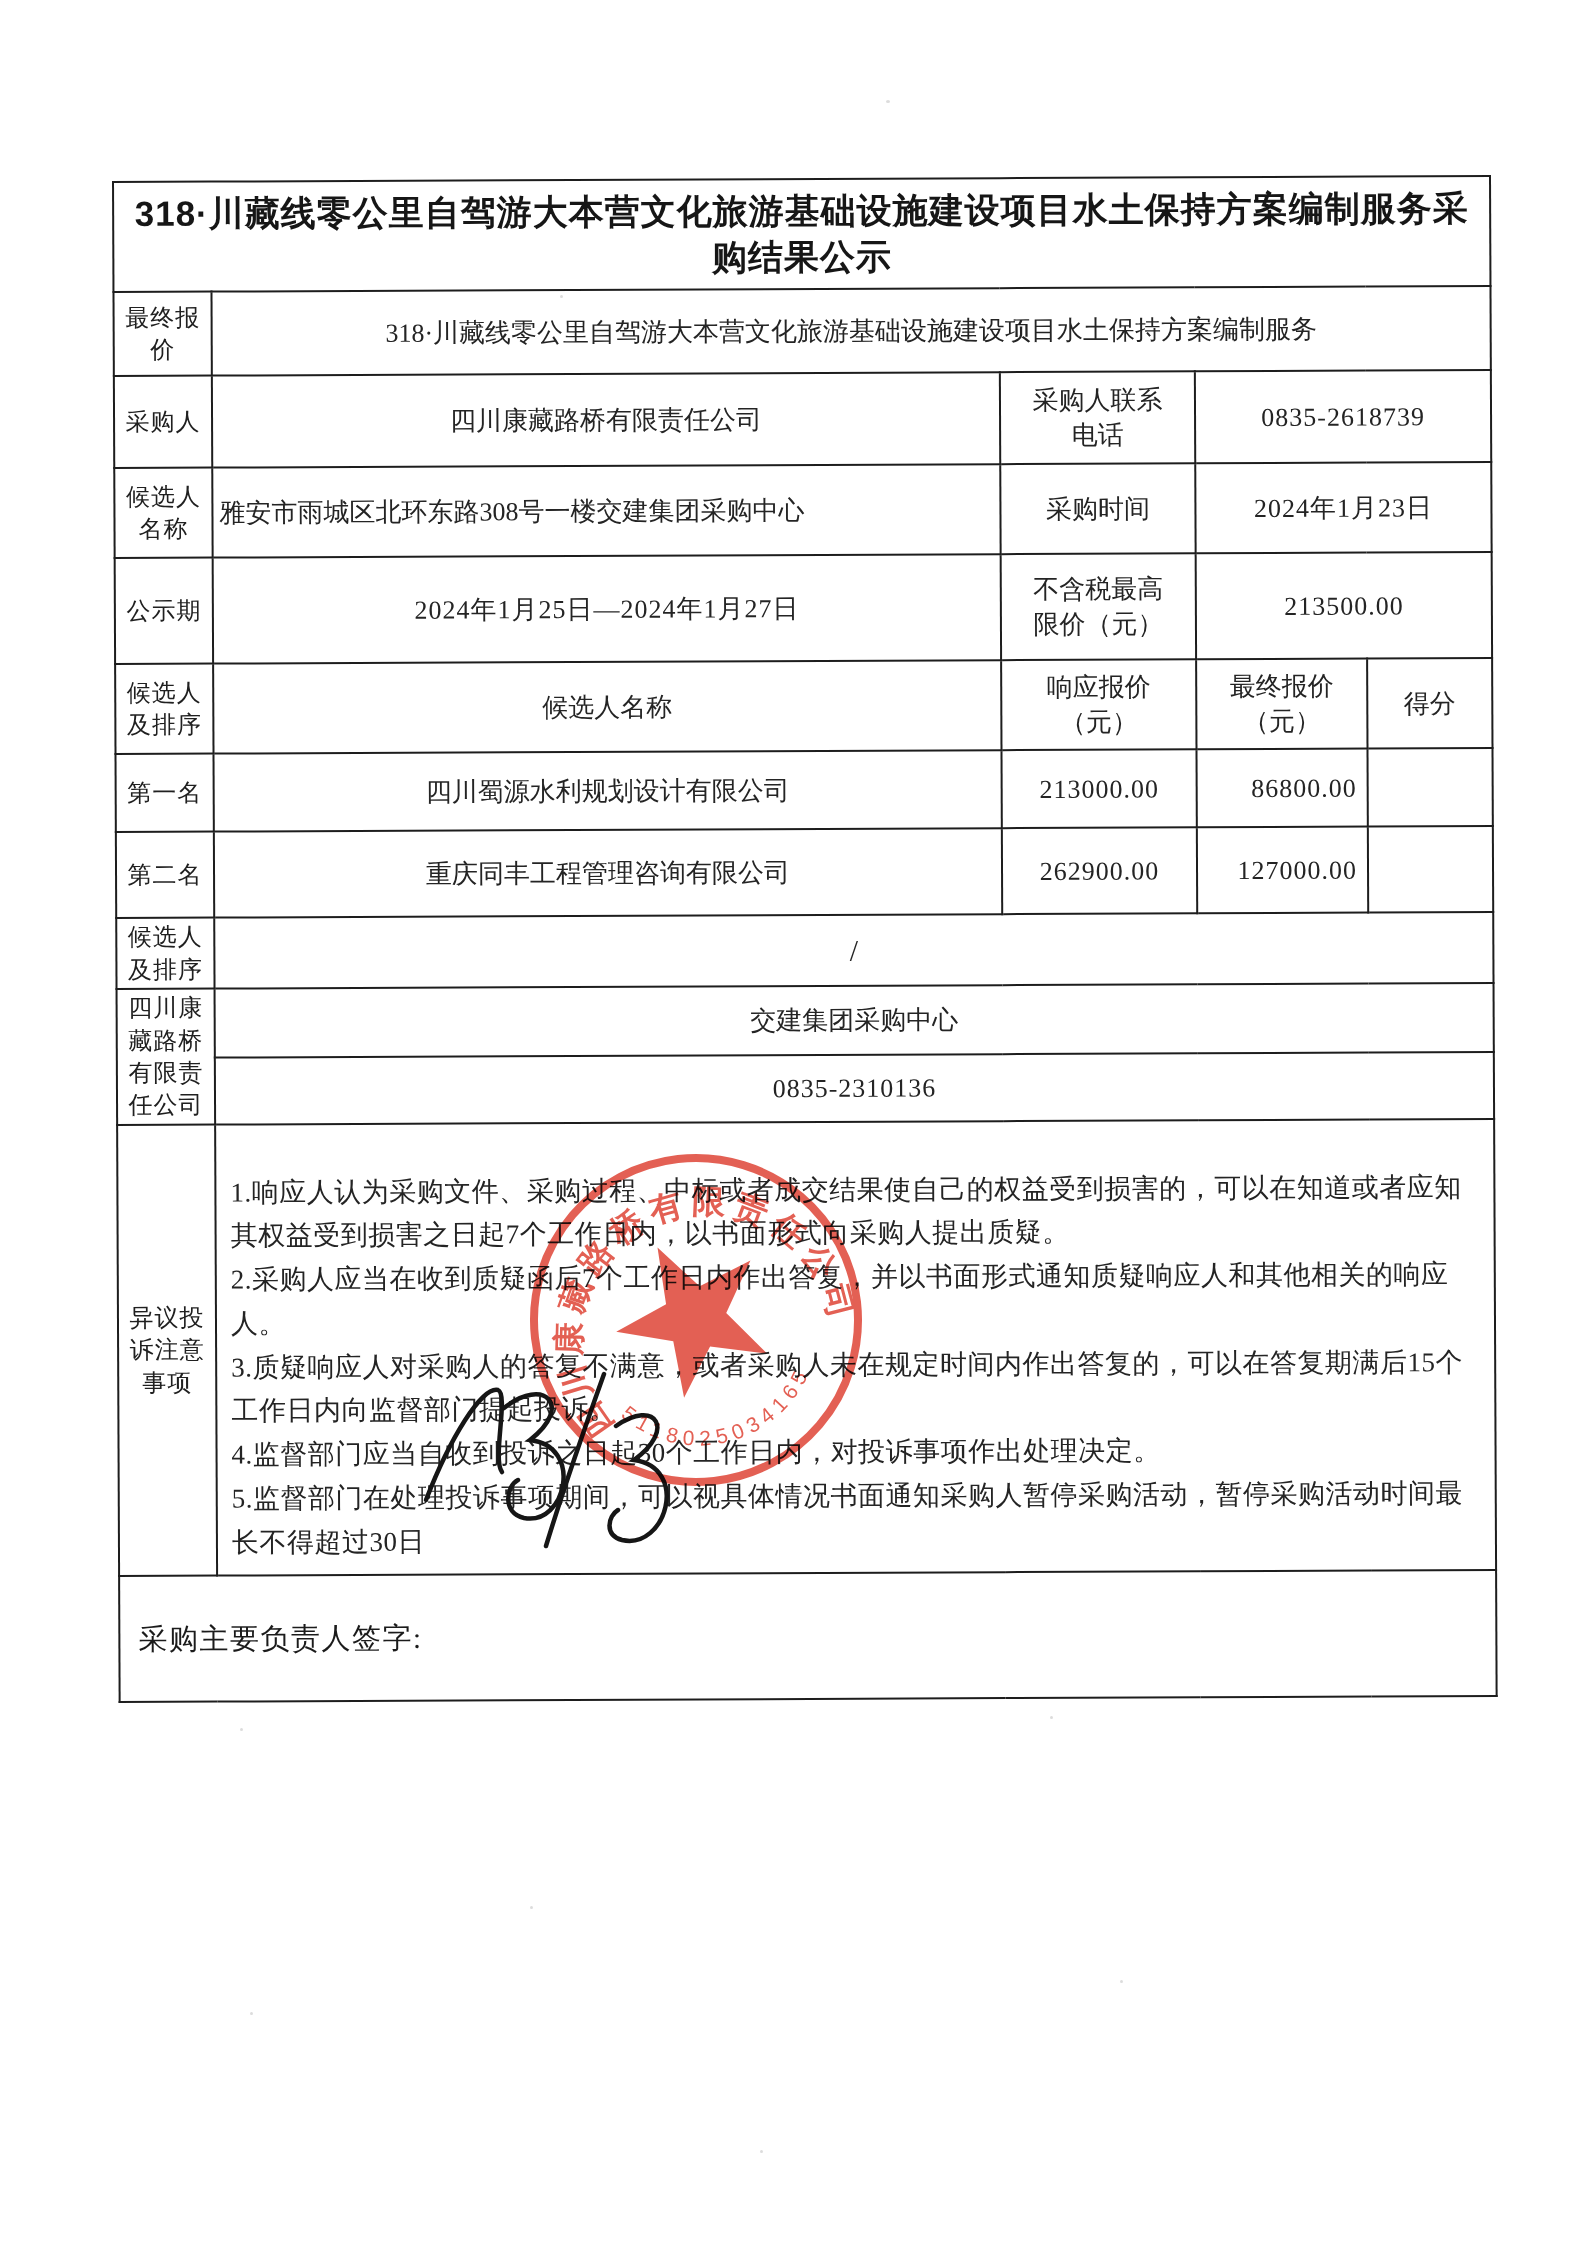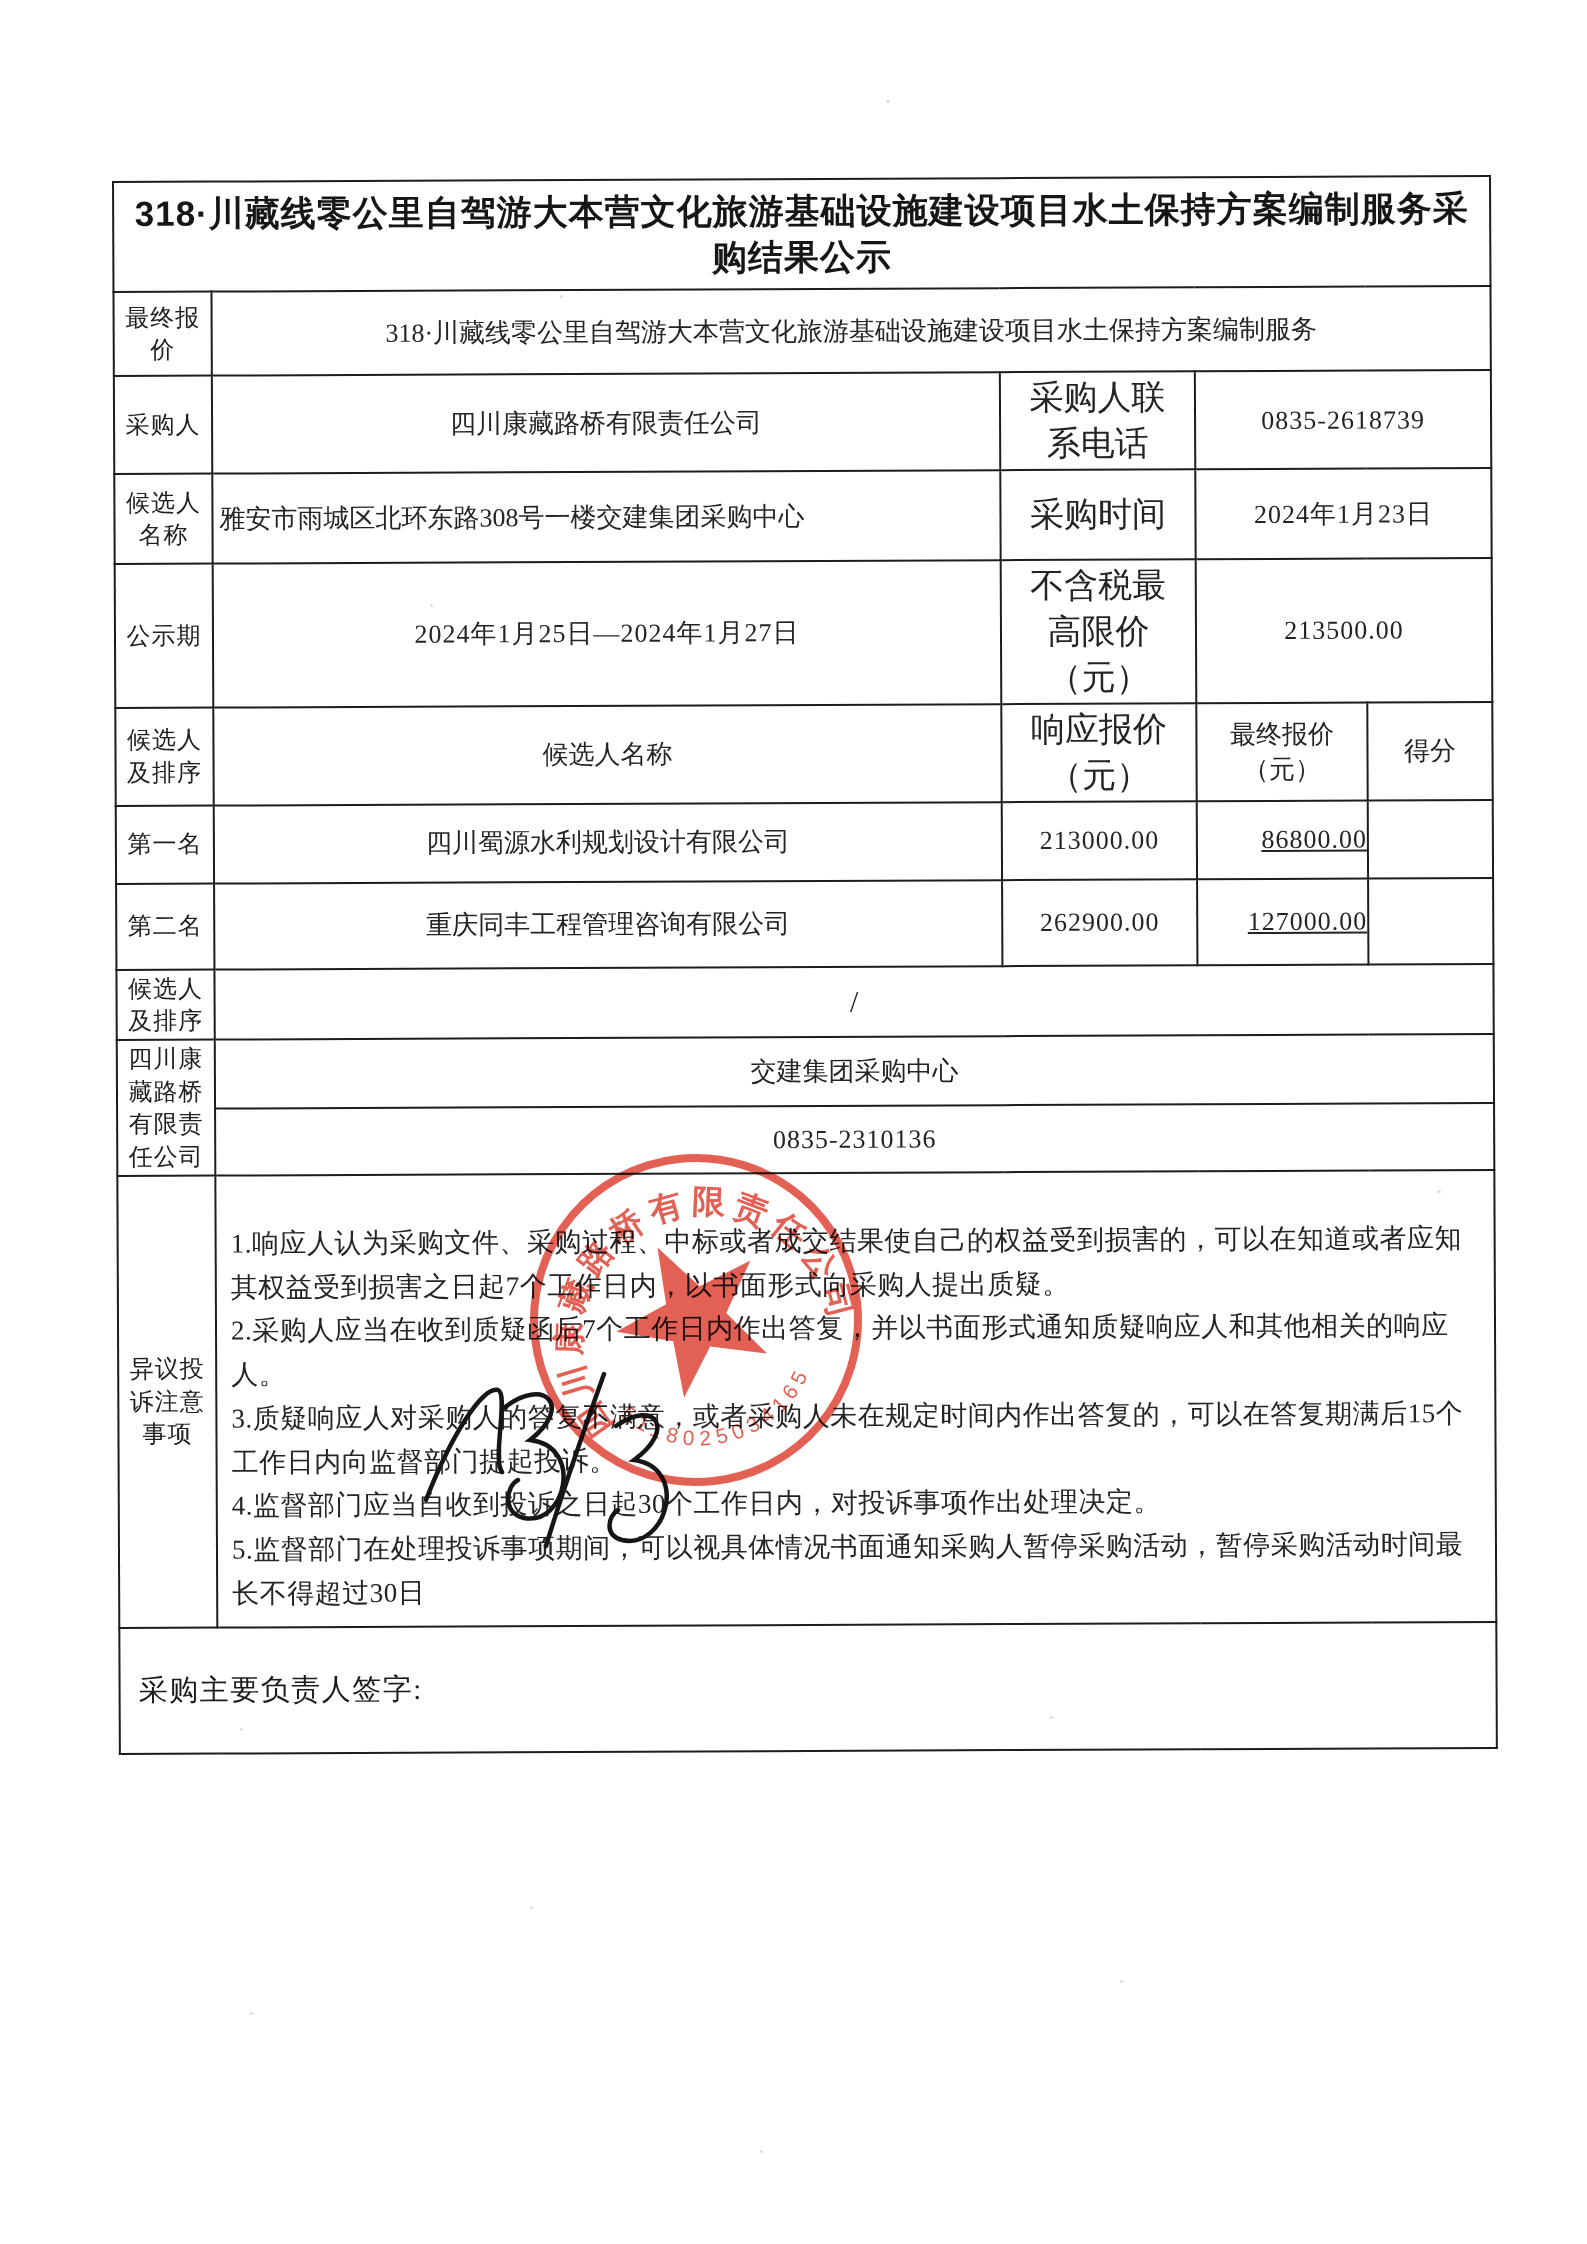--- a/index.html
+++ b/index.html
@@ -26,24 +26,24 @@
     word-break:break-all;
     color:#242424;
   }
   td.title-cell{
     font-family:"Liberation Sans", sans-serif;
     font-weight:bold;font-size:35px;line-height:1.32;
     padding:8px 12px;color:#161616;
     letter-spacing:1px;
   }
   td.lbl{font-size:24px;padding:2px 2px;letter-spacing:1px;color:#202020;}
-  td.key{font-size:34px;padding:2px 20px;}
+  td.key{font-size:26px;padding:2px 20px;}
   td.val-left{text-align:left;padding-left:6px;letter-spacing:0px;}
   td.num{font-family:"Liberation Serif", serif;letter-spacing:1px;}
-  td.num-right{text-align:right;padding-right:0;text-decoration:underline;}
+  td.num-right{text-align:right;padding-right:10px;}
   td.slash-cell{font-size:30px;}
   td.notes-cell{
     text-align:left;vertical-align:top;
     padding:46px 16px 10px 14px;
     font-size:27px;line-height:1.62;letter-spacing:.5px;
   }
   .note-line{margin:0;}
   td.sig-cell{
     text-align:left;font-size:29px;letter-spacing:1.5px;
     padding-left:18px;height:120px;vertical-align:middle;color:#1b1b1b;

